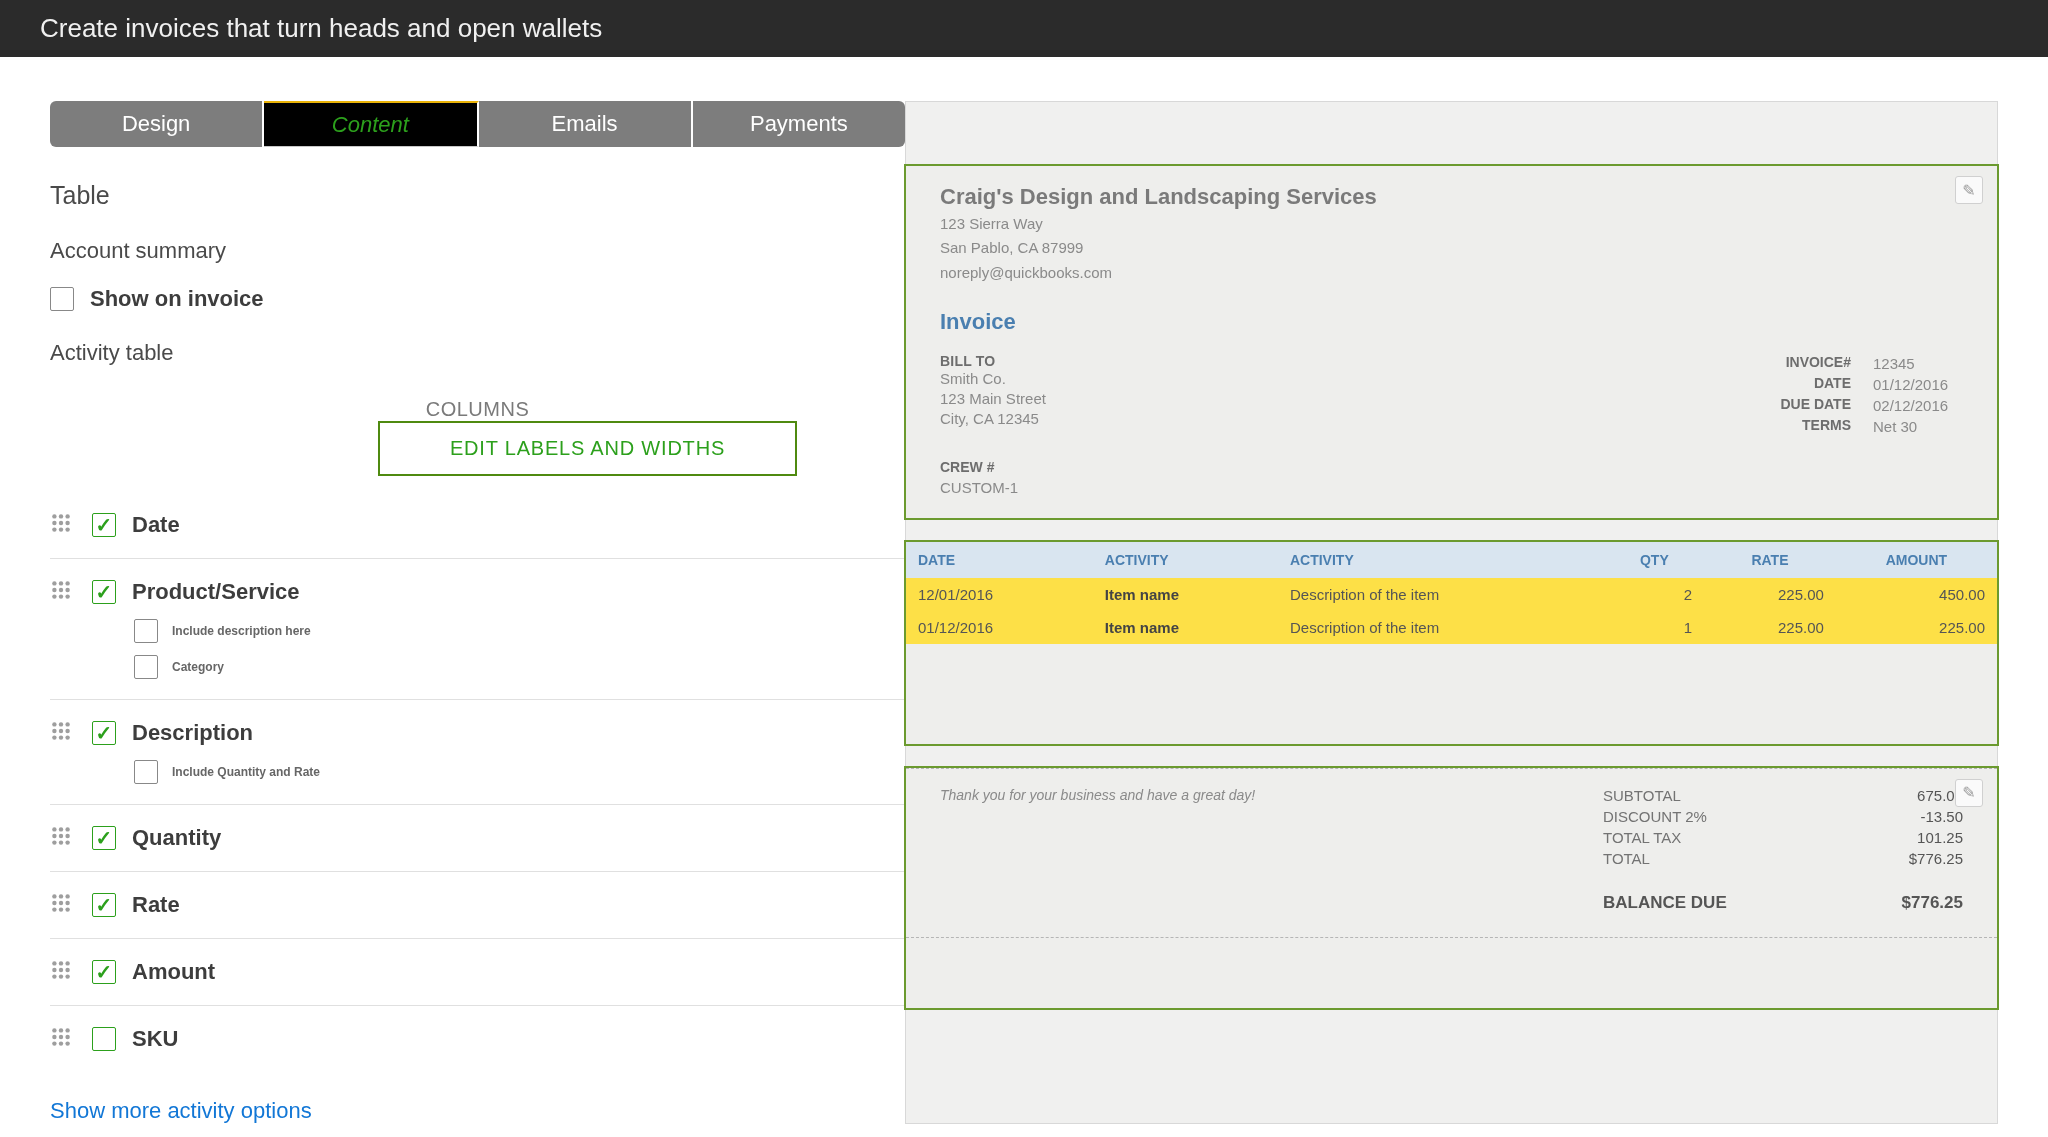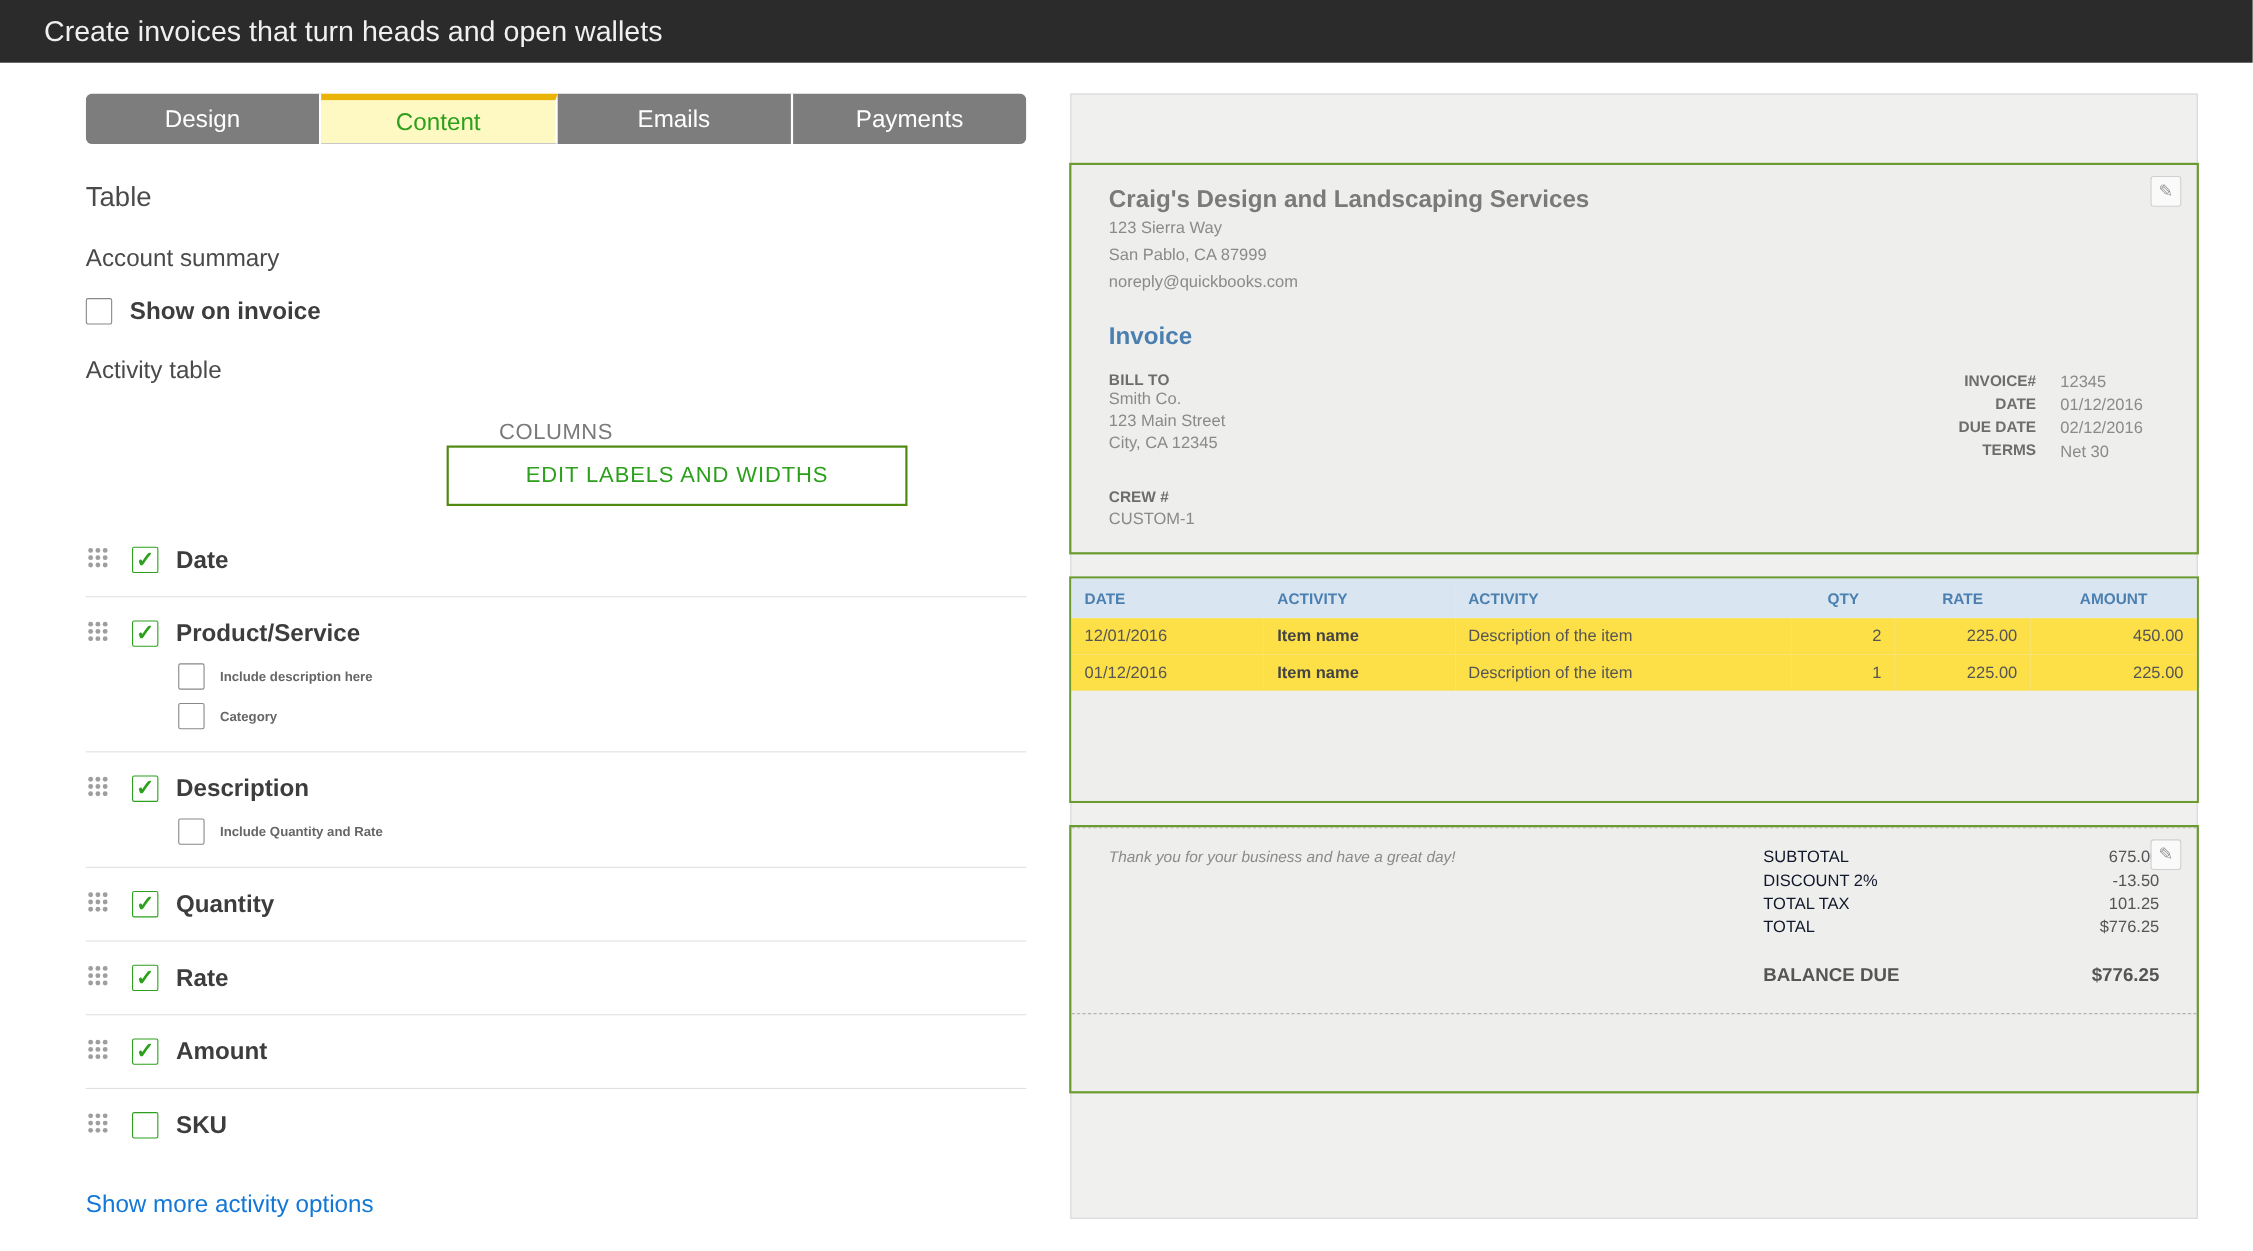--- a/index.html
+++ b/index.html
@@ -19,23 +19,21 @@
     height: 57px;
     display: flex;
     align-items: center;
     padding: 0 40px;
     font-size: 26px;
     font-weight: 400;
   }
 
   .content-area {
     display: flex;
-    padding: 28px 50px 0 50px;
-    gap: 40px;
-    margin-left: 28px;
+    padding: 44px 50px 0 50px;
   }
 
   
   .settings-col { width: 855px; flex: 0 0 855px; }
 
   
   .tabs {
     display: flex;
     width: 855px;
     border-radius: 6px;
@@ -48,25 +46,26 @@
     color: #ffffff;
     display: flex;
     align-items: center;
     justify-content: center;
     font-size: 22px;
     border-right: 2px solid #ffffff;
     cursor: pointer;
   }
   .tab:last-child { border-right: none; }
   .tab.active {
-    background: #fef9c3;
+    background: #000000;
     color: #2ca01c;
-    border-top: 6px solid #eab308;
+    border-top: 2px solid #eab308;
     border-bottom: 1px solid #c8c8c8;
     font-weight: 500;
+    font-style: italic;
   }
 
   .section-heading {
     font-size: 25px;
     color: #4a4a4a;
     font-weight: 400;
     margin-top: 34px;
   }
   .subsection {
     font-size: 22px;
@@ -236,21 +235,21 @@
     justify-content: space-between;
     gap: 40px;
     border-top: 1px dashed #b5b5b5;
     border-bottom: 1px dashed #b5b5b5;
     min-height: 170px;
     position: relative;
   }
   .thanks { font-size: 14px; color: #8a8a8a; font-style: italic; }
   .totals { width: 360px; display:flex; flex-direction:column; gap:4px; }
   .trow { display:flex; justify-content:space-between; font-size: 15px; }
-  .trow .tl { color:#0f172a; }
+  .trow .tl { color:#737373; }
   .trow .tv { color:#555; }
   .balrow { display:flex; justify-content:space-between; font-size:17px; font-weight:700; color:#555; margin-top:22px; }
 </style>
 </head>
 <body>
 
 <div class="page">
   <div class="banner">
     <span>Create invoices that turn heads and open wallets</span>
   </div>

